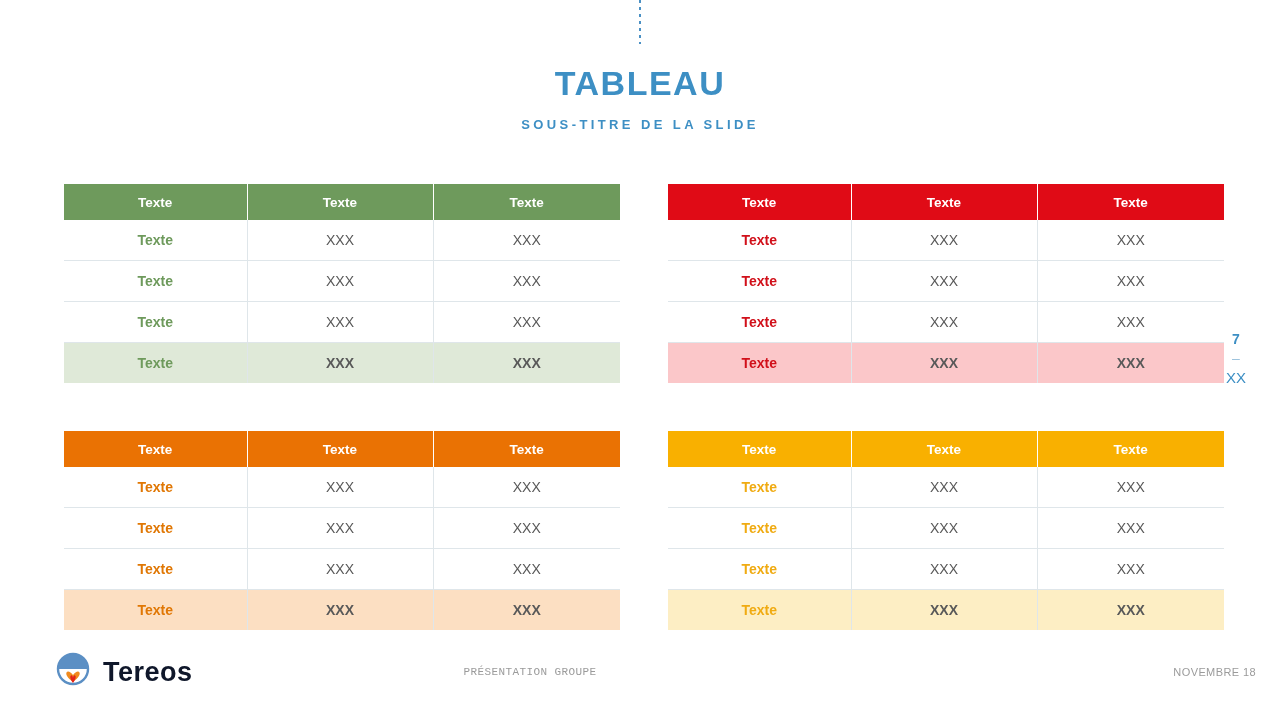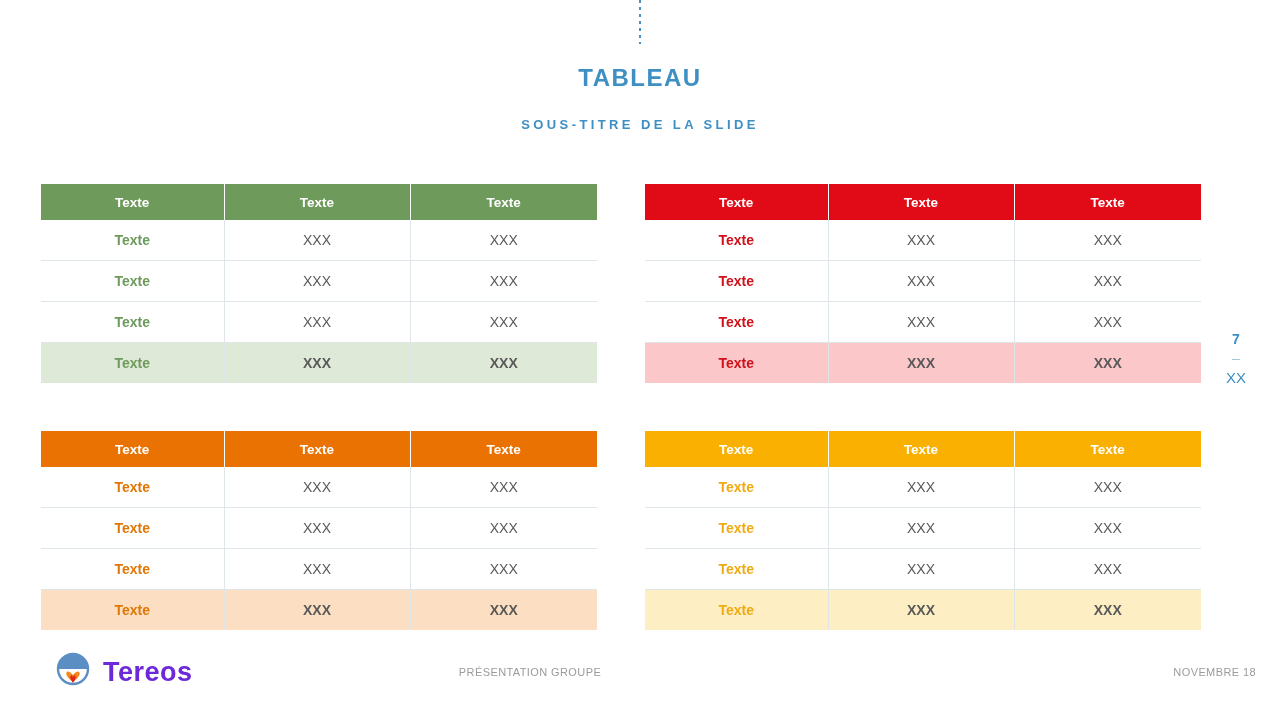--- a/index.html
+++ b/index.html
@@ -26,42 +26,42 @@
     background-size: 2px 7px;
   }
 
   
   .title {
     position: absolute;
     top: 64px;
     left: 0;
     width: 1280px;
     text-align: center;
-    font-size: 24px;
+    font-size: 34px;
     font-weight: bold;
     letter-spacing: 1.5px;
     color: #3d8fc4;
   }
   .subtitle {
     position: absolute;
     top: 117px;
     left: 0;
     width: 1280px;
     text-align: center;
     font-size: 13px;
     font-weight: bold;
     letter-spacing: 3.4px;
     color: #3d8fc4;
   }
 
   
   .tables {
     position: absolute;
     top: 184px;
-    left: 41px;
+    left: 64px;
     width: 1133px;
     display: grid;
     grid-template-columns: 556px 556px;
     grid-template-rows: auto auto;
     column-gap: 21px;
     row-gap: 18px;
     gap: 48px;
   }
 
   table.tbl {
@@ -130,20 +130,21 @@
   
   .footer-center {
     position: absolute;
     top: 666px;
     left: 0;
     width: 1060px;
     text-align: center;
     font-size: 11px;
     color: #9b9b9b;
     letter-spacing: 0.4px;
+    font-family: Liberation Mono, monospace;
   }
   .footer-right {
     position: absolute;
     top: 666px;
     right: 24px;
     font-size: 11px;
     color: #9b9b9b;
     letter-spacing: 0.4px;
   }
 
@@ -152,21 +153,21 @@
     position: absolute;
     left: 52px;
     top: 652px;
     display: flex;
     align-items: center;
     gap: 9px;
   }
   .logo-text {
     font-size: 27px;
     font-weight: bold;
-    color: #6d28d9;
+    color: #0f172a;
     letter-spacing: 0.5px;
   }
 </style>
 </head>
 <body>
 
 <div class="top-tick"></div>
 
 <div class="title">TABLEAU</div>
 <div class="subtitle">SOUS-TITRE DE LA SLIDE</div>

